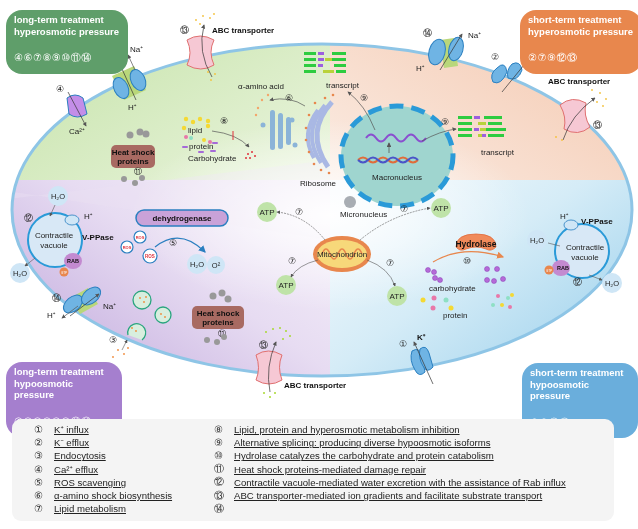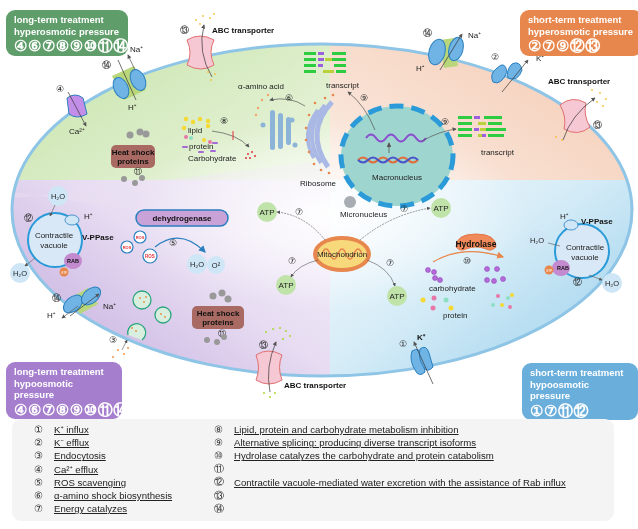--- a/index.html
+++ b/index.html
@@ -1,21 +1,21 @@
 <!DOCTYPE html>
 <html><head>
 <meta charset="utf-8">
 <style>
   html,body{margin:0;padding:0;background:#fff;}
   body{width:638px;height:529px;position:relative;overflow:hidden;font-family:"Liberation Sans",sans-serif;}
   #diagram{position:absolute;left:0;top:0;width:638px;height:415px;}
   .t{font-family:"Liberation Sans",sans-serif;fill:#222;}
   .tb{font-family:"Liberation Sans",sans-serif;fill:#111;font-weight:bold;}
-  .badge{position:absolute;border-radius:9px;color:#fff;font-weight:bold;font-size:9.5px;line-height:11.5px;padding:4px 8px 4px 8px;font-family:"Liberation Sans",sans-serif;}
-  .badge .nums{font-size:15px;letter-spacing:0.5px;font-weight:bold;margin-top:3px;}
+  .badge{position:absolute;border-radius:16px;color:#fff;font-weight:bold;font-size:9.5px;line-height:11.5px;padding:4px 8px 10px 8px;font-family:"Liberation Sans",sans-serif;}
+  .badge .nums{font-size:10px;letter-spacing:0.5px;font-weight:normal;margin-top:15px;}
   #legend{position:absolute;left:12px;top:419px;width:602px;height:102px;background:#f4f4f4;border-radius:9px;}
   .leg-col{position:absolute;top:4px;}
   .leg-item{height:13.2px;font-size:9.6px;color:#222;white-space:nowrap;display:flex;align-items:center;}
   .leg-num{display:inline-block;width:20px;text-align:left;color:#333;font-size:10px;}
   .leg-text{display:inline-block;text-decoration:underline;}
 </style>
 </head>
 <body>
 
 <svg id="diagram" width="638" height="415" viewBox="0 0 638 415" xmlns="http://www.w3.org/2000/svg">
@@ -531,43 +531,45 @@
     <div class="leg-item">
         <span class="leg-num">⑤</span>
         <span class="leg-text">ROS scavenging</span>
       </div>
     <div class="leg-item">
         <span class="leg-num">⑥</span>
         <span class="leg-text">α-amino shock biosynthesis</span>
       </div>
     <div class="leg-item">
         <span class="leg-num">⑦</span>
-        <span class="leg-text">Energy catalyzes</span>
+        <span class="leg-text">Lipid metabolism</span>
       </div>
   </div>
   <div class="leg-col" style="left:202px;">
     <div class="leg-item">
         <span class="leg-num">⑧</span>
-        <span class="leg-text">Lipid, protein and carbohydrate metabolism inhibition</span>
+        <span class="leg-text">Lipid, protein and hyperosmotic metabolism inhibition</span>
       </div>
     <div class="leg-item">
         <span class="leg-num">⑨</span>
-        <span class="leg-text">Alternative splicing: producing diverse transcript isoforms</span>
+        <span class="leg-text">Alternative splicing: producing diverse hypoosmotic isoforms</span>
       </div>
     <div class="leg-item">
         <span class="leg-num">⑩</span>
         <span class="leg-text">Hydrolase catalyzes the carbohydrate and protein catabolism</span>
       </div>
     <div class="leg-item">
         <span class="leg-num">⑪</span>
+        <span class="leg-text">Heat shock proteins-mediated damage repair</span>
       </div>
     <div class="leg-item">
         <span class="leg-num">⑫</span>
         <span class="leg-text">Contractile vacuole-mediated water excretion with the assistance of Rab influx</span>
       </div>
     <div class="leg-item">
         <span class="leg-num">⑬</span>
+        <span class="leg-text">ABC transporter-mediated ion gradients and facilitate substrate transport</span>
       </div>
     <div class="leg-item">
         <span class="leg-num">⑭</span>
       </div>
   </div>
 </div>
 
 </body></html>

